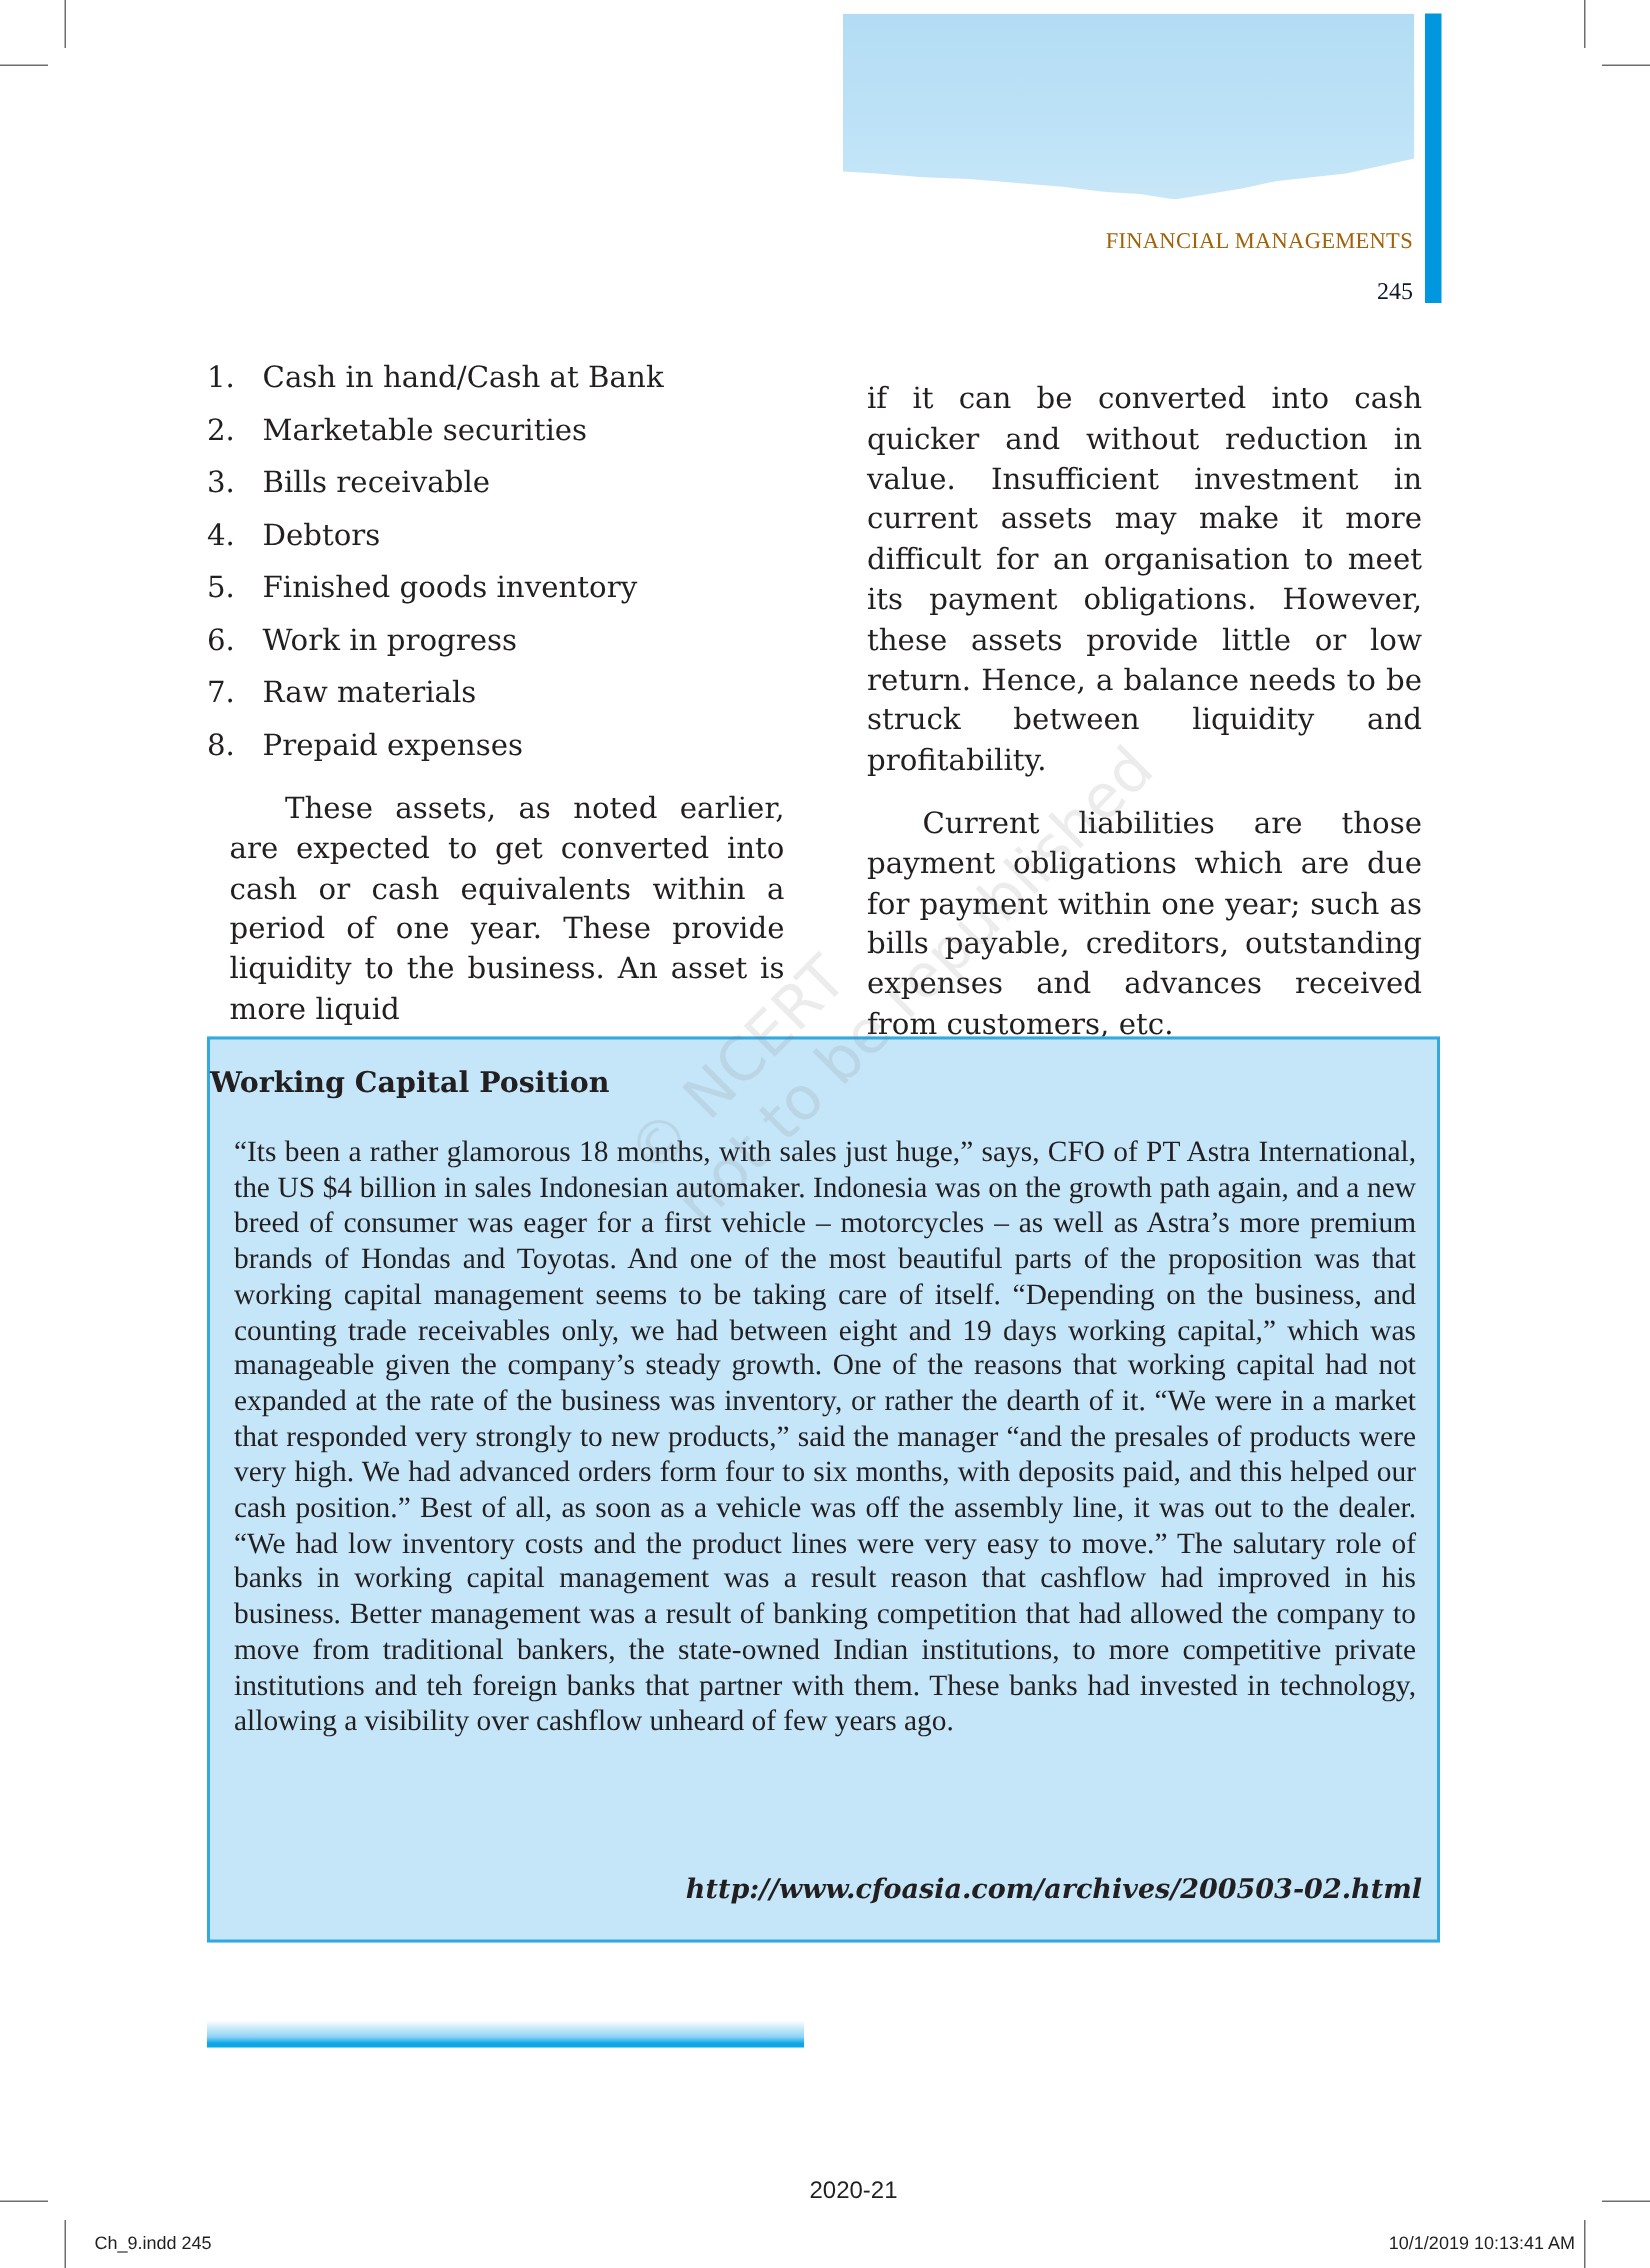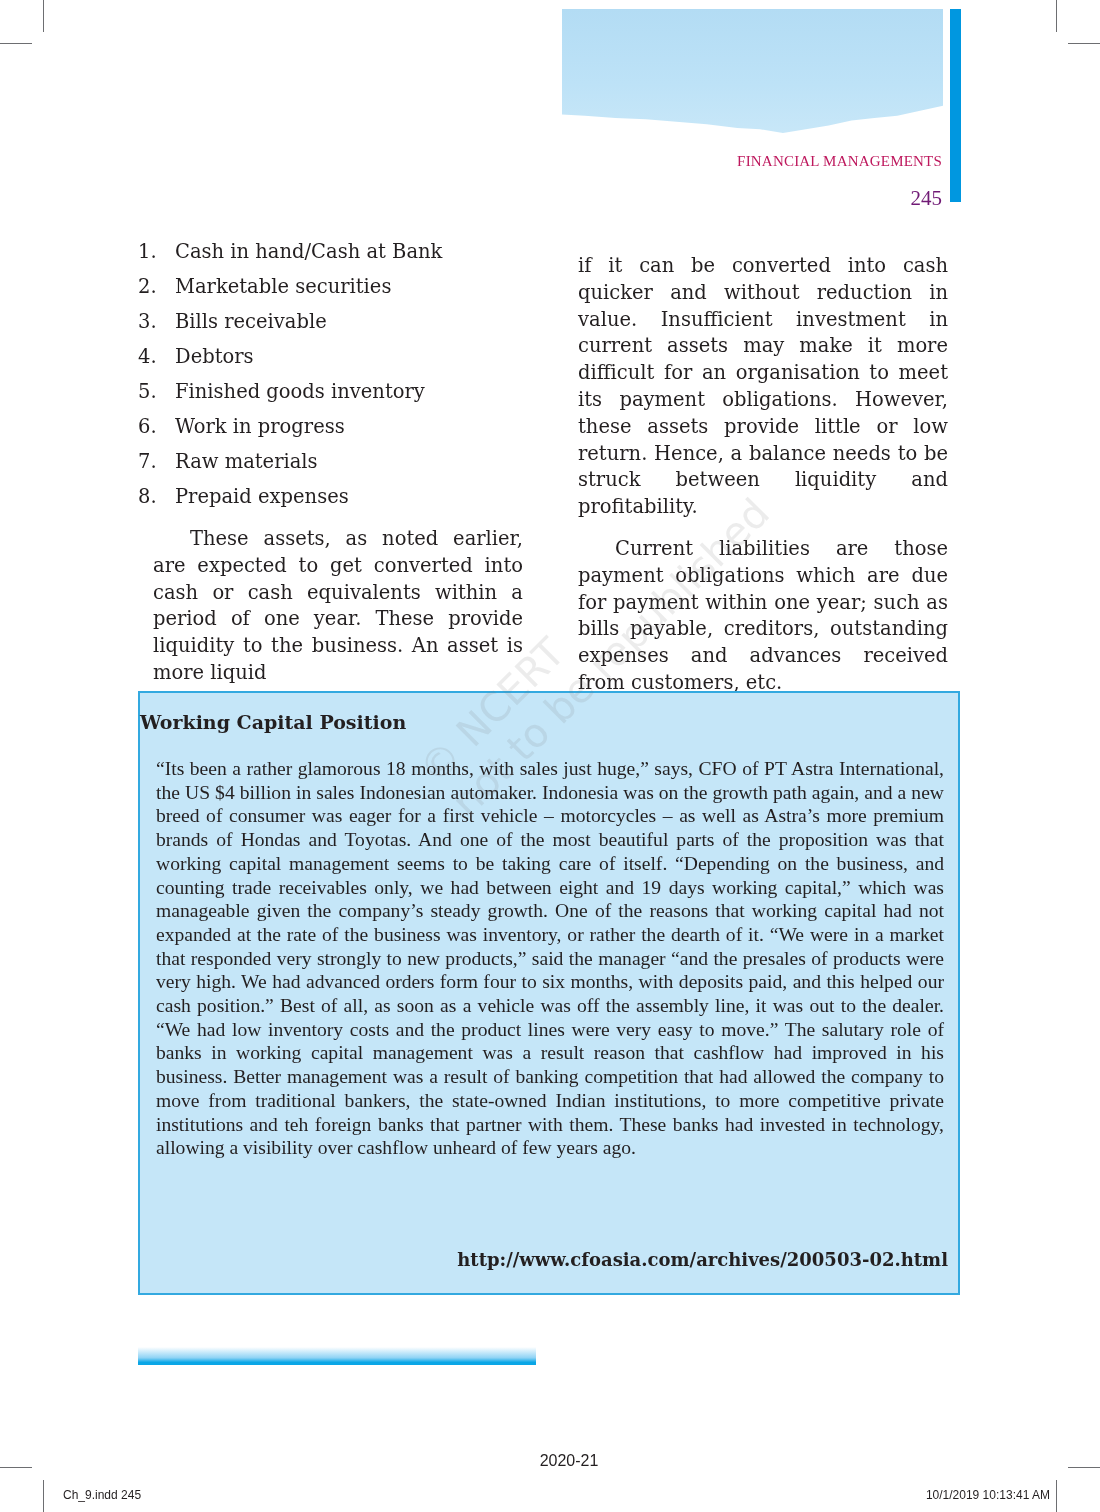--- a/index.html
+++ b/index.html
@@ -5,41 +5,41 @@
   html, body { margin: 0; padding: 0; background: #ffffff; }
   body { width: 1100px; height: 1512px; position: relative; overflow: hidden; font-family: "DejaVu Serif", serif; color: #231f20; }
 
   .crop { position: absolute; background: #6d6e71; }
 
   .header-wash { position: absolute; left: 562px; top: 9px; width: 381px; height: 124px;
     background: linear-gradient(180deg, #b3dcf4 0%, #bde2f7 60%, #c8e7f8 100%);
     clip-path: polygon(0 0, 100% 0, 100% 78%, 94% 82%, 88% 86%, 82% 88%, 76% 90%, 70% 94%, 64% 97%, 58% 100%, 52% 97%, 46% 96%, 38% 93%, 30% 91%, 22% 89%, 14% 88%, 6% 86%, 0 85%);
   }
   .header-bar { position: absolute; left: 950px; top: 9px; width: 11px; height: 193px; background: #0097e0; }
-  .running-head { position: absolute; right: 158px; top: 153px; font-family: "Liberation Serif", serif; font-size: 15px; letter-spacing: 0.2px; color: #be185d; }
-  .page-num { position: absolute; right: 158px; top: 186px; font-family: "Liberation Serif", serif; font-size: 21px; color: #701a75; }
+  .running-head { position: absolute; right: 158px; top: 153px; font-family: "Liberation Serif", serif; font-size: 15px; letter-spacing: 0.2px; color: #a16207; }
+  .page-num { position: absolute; right: 158px; top: 186px; font-family: "Liberation Serif", serif; font-size: 16px; color: #0f172a; }
 
   .col { position: absolute; top: 238px; font-size: 19.5px; line-height: 26.8px; }
   .col-left { left: 138px; width: 400px; }
   .col-right { left: 563px; width: 400px; }
 
   .list { list-style: none; margin: 0; padding: 0; }
   .list li { display: flex; height: 35px; line-height: 28px; }
   .list .num { width: 37px; }
   .para { text-align: justify; margin: 15px; }
   .indent { text-indent: 37px; }
 
   .box { position: absolute; left: 138px; top: 691px; width: 822px; height: 604px;
     background: #c5e6f8; border: 2px solid #33a9e0; box-sizing: border-box; }
   .box-title { position: absolute; left: 0; right: 0; top: 18px; 
     font-family: "DejaVu Serif", serif; font-weight: bold; font-size: 19px; }
   .box-body { position: absolute; left: 16px; right: 14px; top: 54px;
     font-family: "Liberation Serif", serif; font-size: 19.6px; line-height: 23.7px; text-align: justify; text-align-last: left; margin-top: 10px; }
   .box-source { position: absolute; right: 10px; top: 556px; font-family: "DejaVu Serif", serif;
-    font-weight: bold; font-size: 18px; }
+    font-style: italic; font-weight: bold; font-size: 18px; }
 
   .watermark { position: absolute; left: 410px; top: 760px; font-family: "DejaVu Sans", sans-serif;
     font-size: 40px; color: rgba(120,120,120,0.14); transform: rotate(-45deg); transform-origin: left top; white-space: nowrap; pointer-events: none; line-height: 46px; }
 
   .footer-bar { position: absolute; left: 138px; top: 1347px; width: 398px; height: 18px;
     background: linear-gradient(180deg, #ffffff 0%, #8fd3f5 60%, #0aa6e6 85%, #0aa6e6 100%); }
   .year { position: absolute; left: 0; right: 0; top: 1452px; text-align: center; font-family: "Liberation Sans", sans-serif; font-size: 16px; padding-left: 38px; }
   .slug-left { position: absolute; left: 63px; top: 1488px; font-family: "Liberation Sans", sans-serif; font-size: 12px; text-align: center; }
   .slug-right { position: absolute; right: 50px; top: 1488px; font-family: "Liberation Sans", sans-serif; font-size: 12px; }
 </style>

